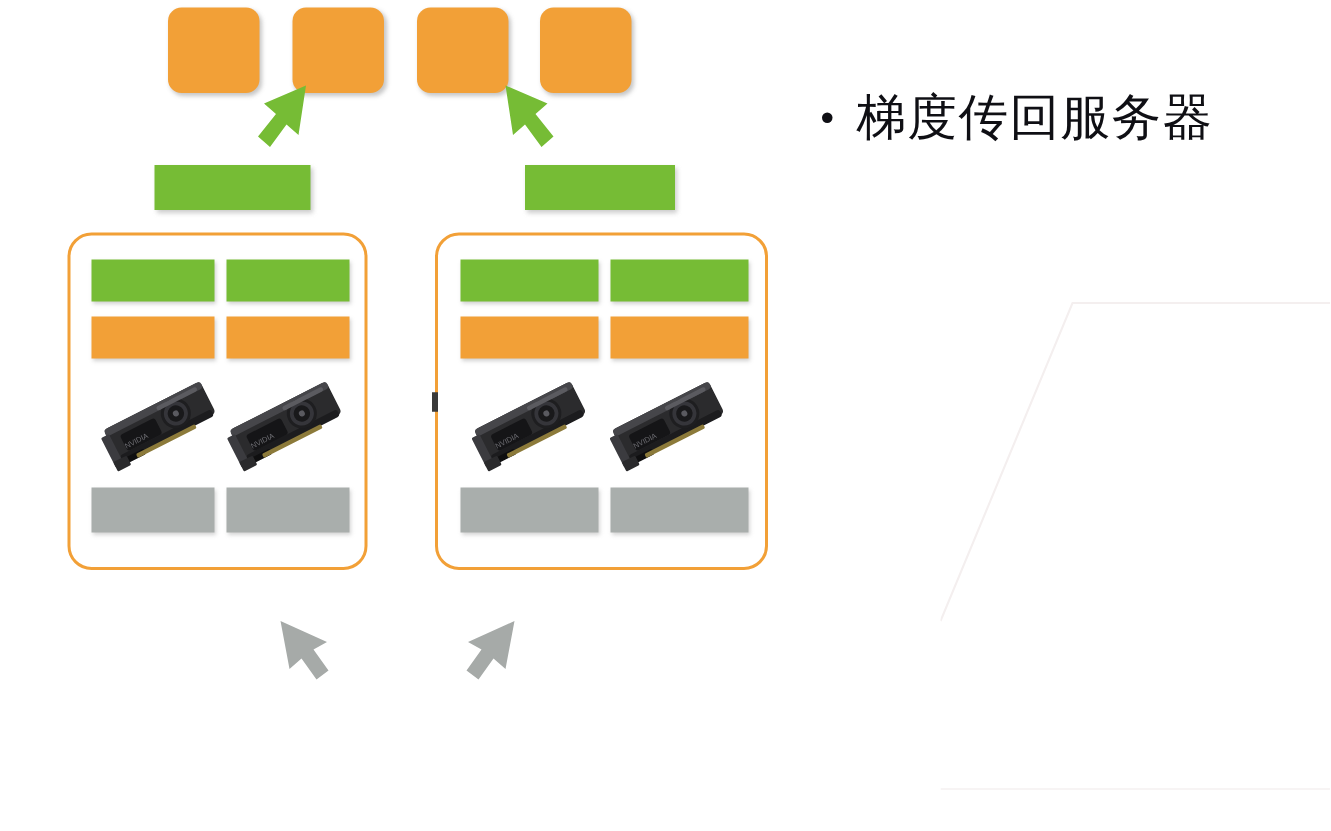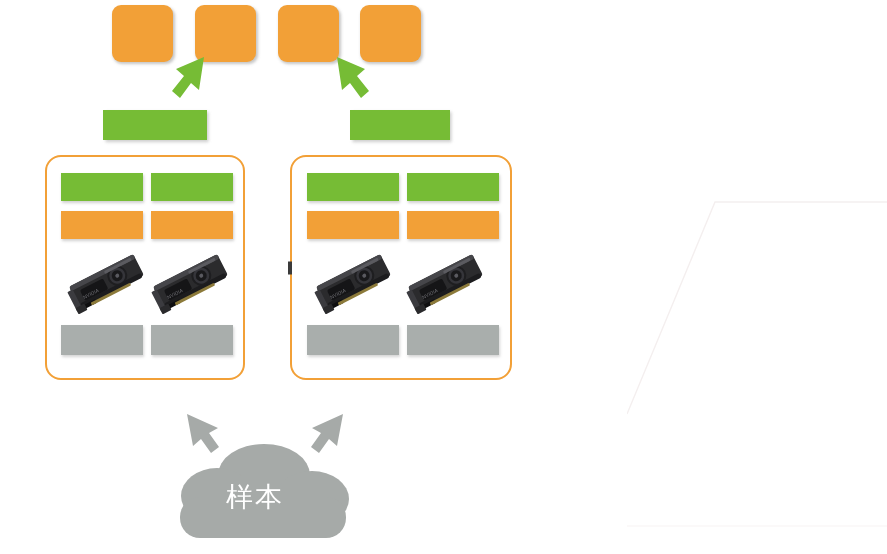--- a/index.html
+++ b/index.html
@@ -258,26 +258,19 @@
 
   <svg class="gray-arrow" style="left:183px; top:412px; width:44px; height:46px;" viewBox="0 0 44 46">
     <path d="M 4 2 L 10 34 L 18 27 L 28 41 L 36 35 L 26 21 L 35 16 Z" fill="#A6AAA8"></path>
   </svg>
   <svg class="gray-arrow" style="left:303px; top:412px; width:44px; height:46px;" viewBox="0 0 44 46">
     <g transform="translate(44,0) scale(-1,1)">
       <path d="M 4 2 L 10 34 L 18 27 L 28 41 L 36 35 L 26 21 L 35 16 Z" fill="#A6AAA8"></path>
     </g>
   </svg>
 
-  <div class="cloud-wrap" style="left:172px; top:443px; width:182px; height:102px;">
-    <svg width="182" height="102" viewBox="0 0 182 102">
-      <g fill="#A6AAA8">
-        <ellipse cx="92" cy="32" rx="46" ry="31"></ellipse>
-        <ellipse cx="45" cy="53" rx="36" ry="28"></ellipse>
-        <ellipse cx="140" cy="56" rx="37" ry="28"></ellipse>
-        <rect x="8" y="54" width="166" height="41" rx="20"></rect>
-      </g>
-    </svg>
-    <span class="cloud-label" style="left:54px; top:36px;">样本</span>
+
+  <div class="bullet-row" style="left:548px; top:56px;">
+    <span class="bullet-dot"></span>
+    <span class="bullet-text">梯度传回服务器</span>
   </div>
 
-
 </div>
 
 </body></html>

